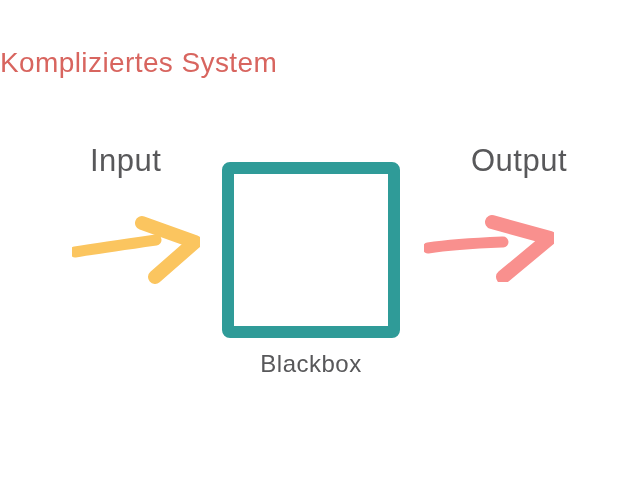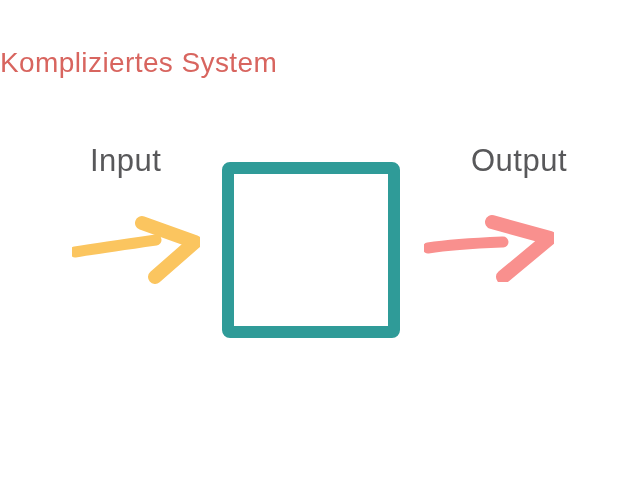--- a/index.html
+++ b/index.html
@@ -78,14 +78,15 @@
     <path d="M70 17 L123 36 L83 71" stroke-width="14"></path>
   </svg>
 
   <div class="blackbox-square"></div>
 
   <svg class="arrow arrow-output" width="130" height="70" viewBox="0 0 130 70" aria-hidden="true">
     <path d="M4 36 C 30 32, 55 31, 79 30" stroke-width="11"></path>
     <path d="M68 10 L126 26 L79 65" stroke-width="14"></path>
   </svg>
 
+  <div class="label label-blackbox">Blackbox</div>
 
 </div>
 
 </body></html>

